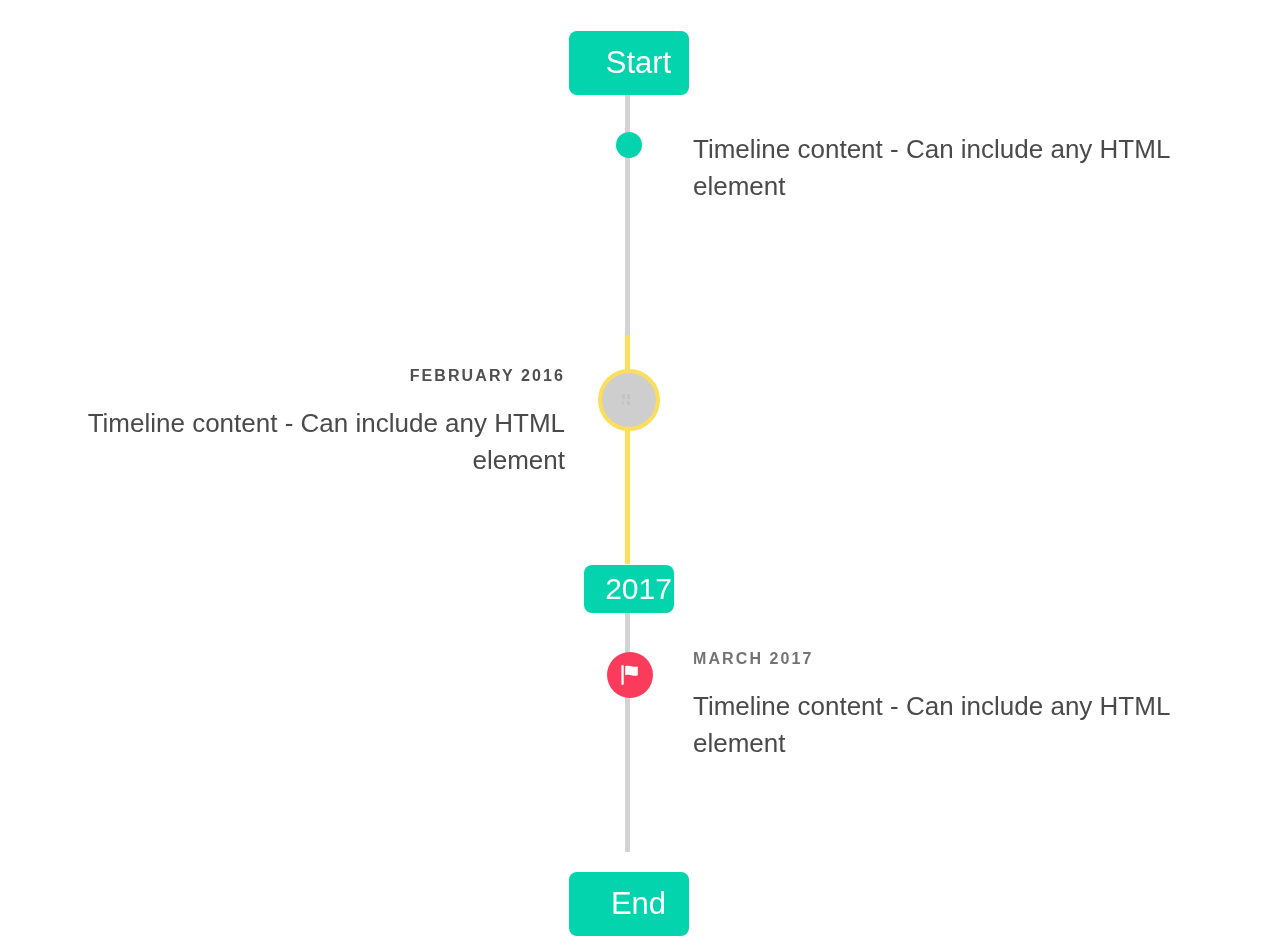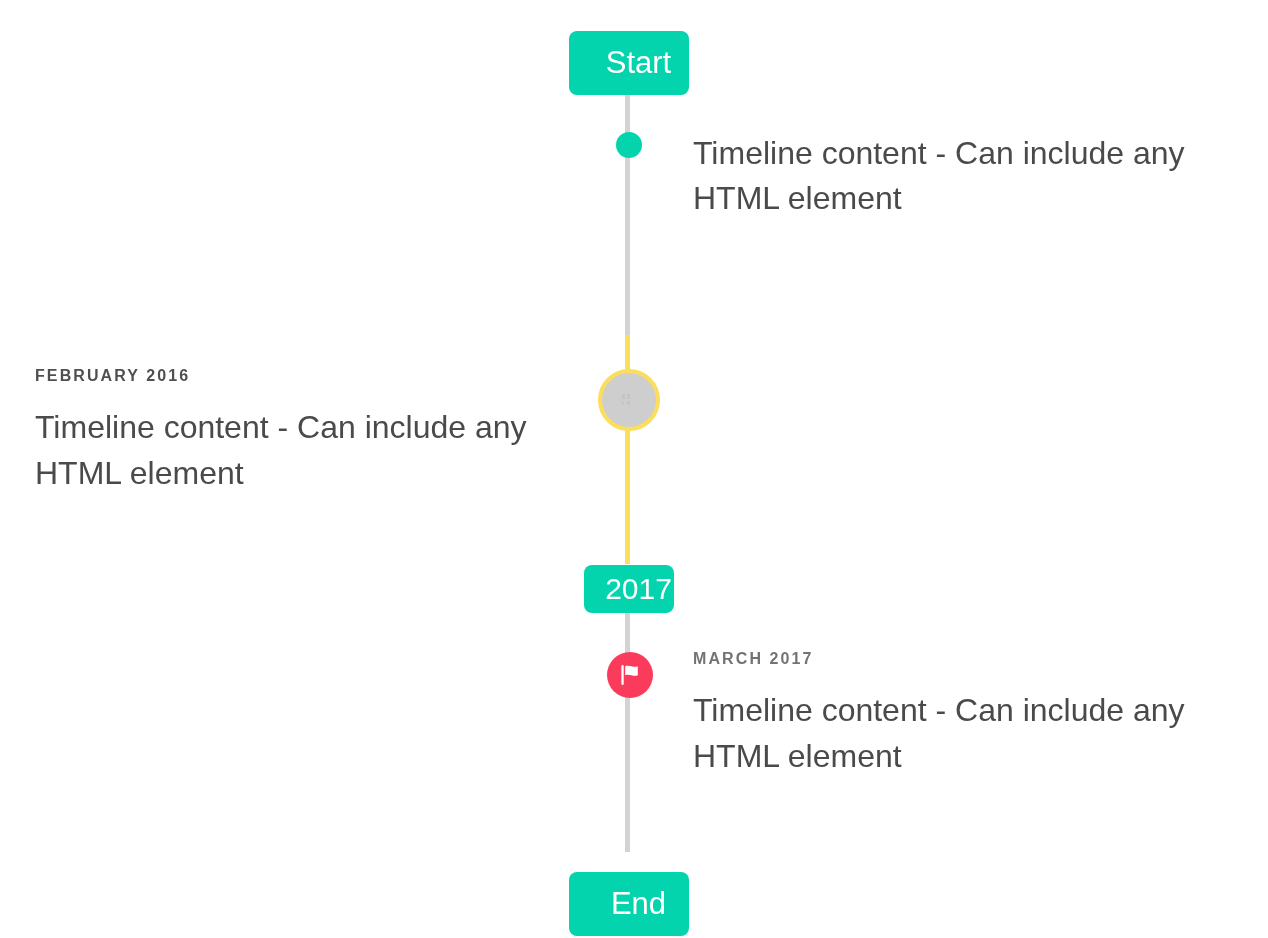--- a/index.html
+++ b/index.html
@@ -111,36 +111,37 @@
     position: absolute;
   }
   .entry-right {
     left: 693px;
     width: 530px;
     text-align: left;
   }
   .entry-left {
     left: 35px;
     width: 530px;
+    text-align: right;
   }
   .entry-jan { top: 131px; }
   .entry-feb { top: 366px; }
   .entry-mar { top: 649px; }
 
   .entry-date {
     font-size: 16px;
     font-weight: bold;
     letter-spacing: 2.1px;
     color: #4f4f4f;
     text-transform: uppercase;
     margin: 0 0 20px 0;
     line-height: 1.2;
   }
   .entry-body {
-    font-size: 32px;
+    font-size: 26px;
     font-weight: 400;
     color: #4a4a4a;
     line-height: 1.42;
     margin: 0;
   }
 </style>
 </head>
 <body>
 
 <div class="timeline-root" style="background: rgb(255, 255, 255);">

